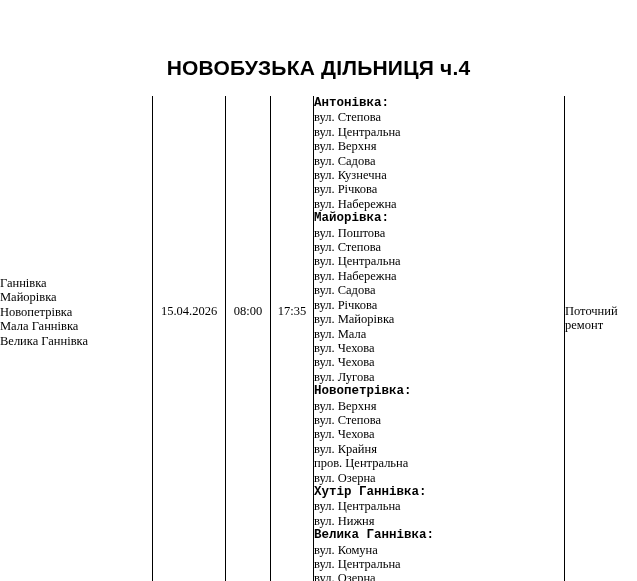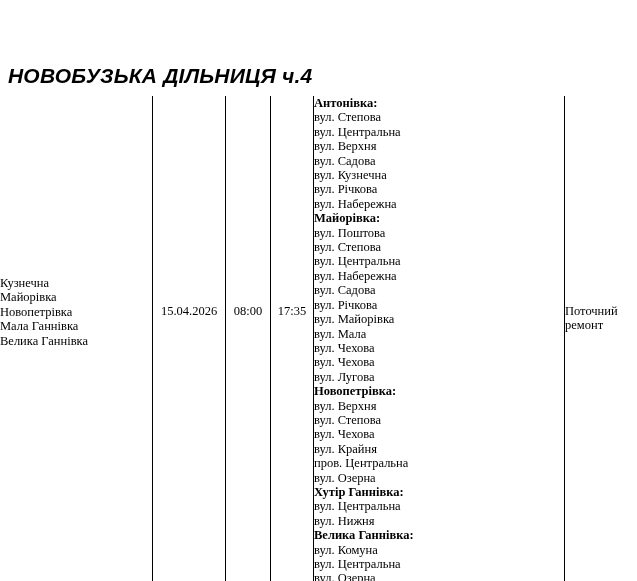--- a/index.html
+++ b/index.html
@@ -9,26 +9,26 @@
   }
   body {
     width: 637px;
     height: 581px;
     font-family: "Liberation Serif", serif;
     color: #000000;
     overflow: hidden;
     position: relative;
   }
   .page-title {
+    text-align: center;
     font-family: "Liberation Sans", sans-serif;
     font-weight: bold;
-    font-style: italic;
     font-size: 21px;
     letter-spacing: 0.2px;
-    margin: 8px;
+    margin: 0;
     padding: 56px 0 0 0;
     line-height: 1.1;
   }
   .table-wrap {
     position: absolute;
     left: 0;
     top: 96px;
     width: 637px;
   }
   table.outage-table {
@@ -81,20 +81,21 @@
     list-style: none;
   }
   .settlement-list li {
     white-space: nowrap;
   }
   .street-list li {
     white-space: nowrap;
   }
   .street-list li.group {
     font-weight: bold;
+    font-family: Liberation Mono, monospace;
   }
   
   .vcenter-settlements {
     padding-top: 180px;
   }
   .vcenter-mid {
     padding-top: 208px;
   }
   .vcenter-status {
     padding-top: 208px;
@@ -107,21 +108,21 @@
 <body>
 
 <h1 class="page-title">НОВОБУЗЬКА ДІЛЬНИЦЯ ч.4</h1>
 
 <div class="table-wrap">
   <table class="outage-table">
     <tbody>
       <tr>
         <td class="c-settlements">
           <ul class="settlement-list vcenter-settlements">
-              <li>Кузнечна</li>
+              <li>Ганнівка</li>
               <li>Майорівка</li>
               <li>Новопетрівка</li>
               <li>Мала Ганнівка</li>
               <li>Велика Ганнівка</li>
             </ul>
         </td>
         <td class="c-date">
           <div class="mid-text vcenter-mid">15.04.2026</div>
         </td>
         <td class="c-from">

